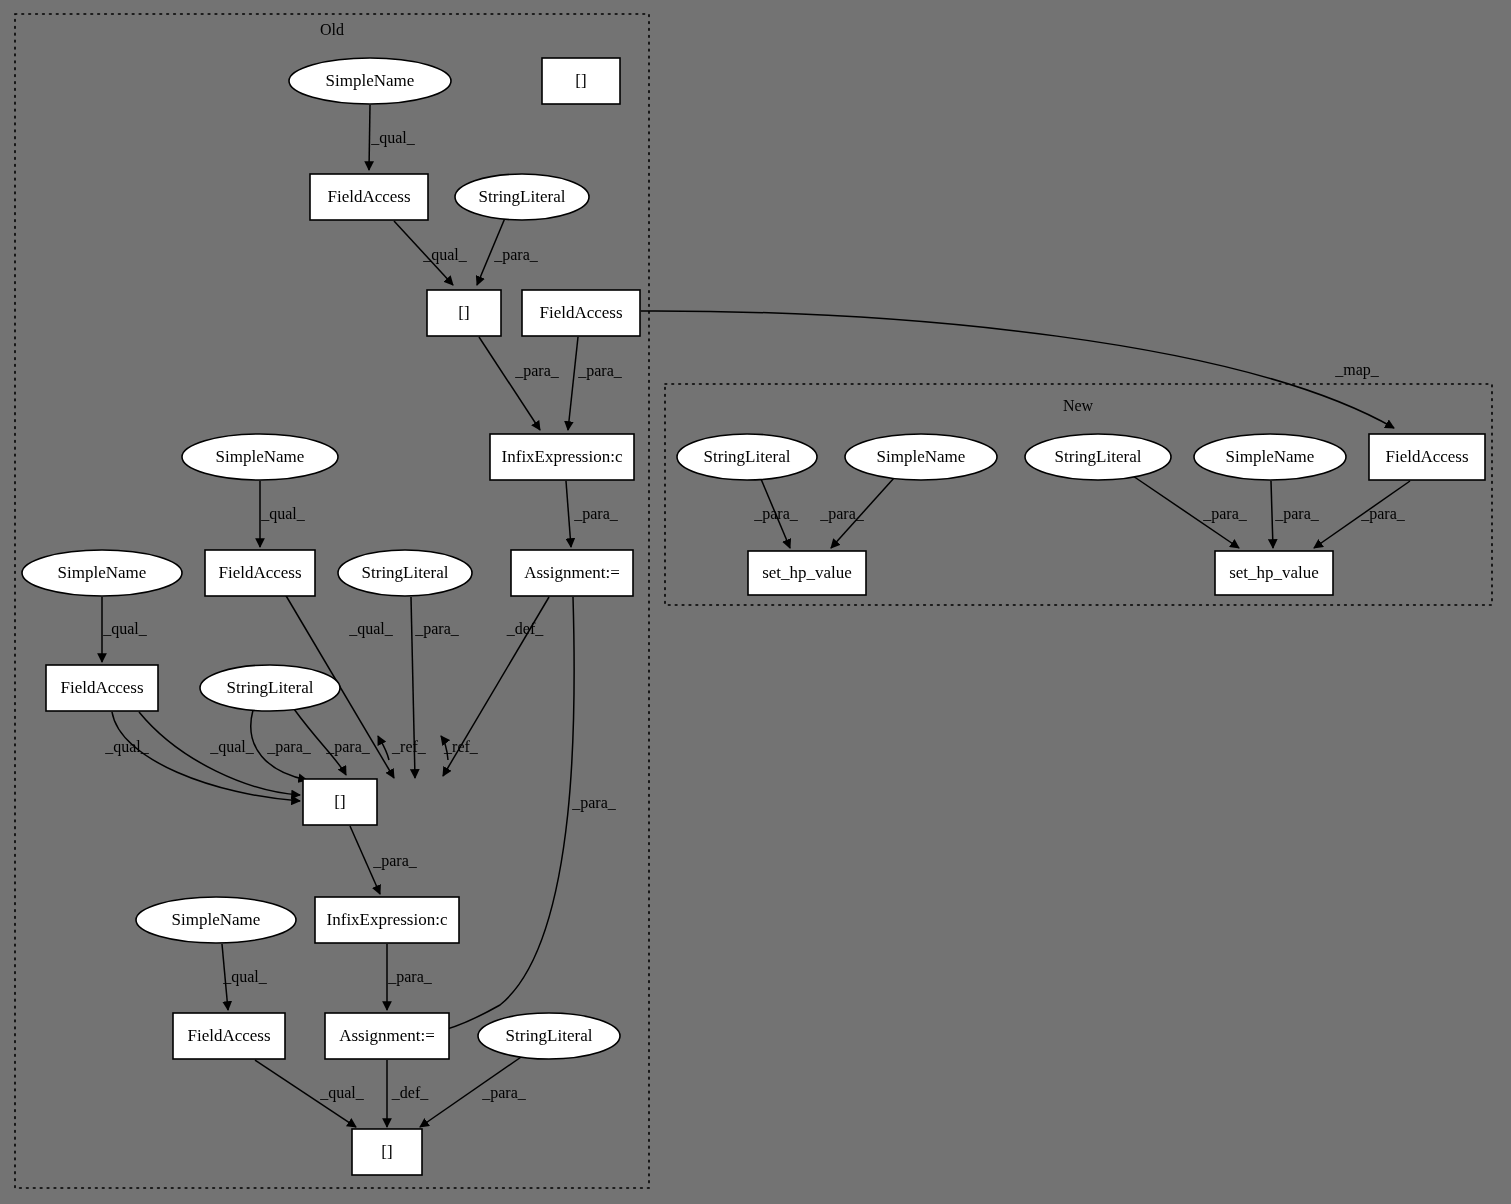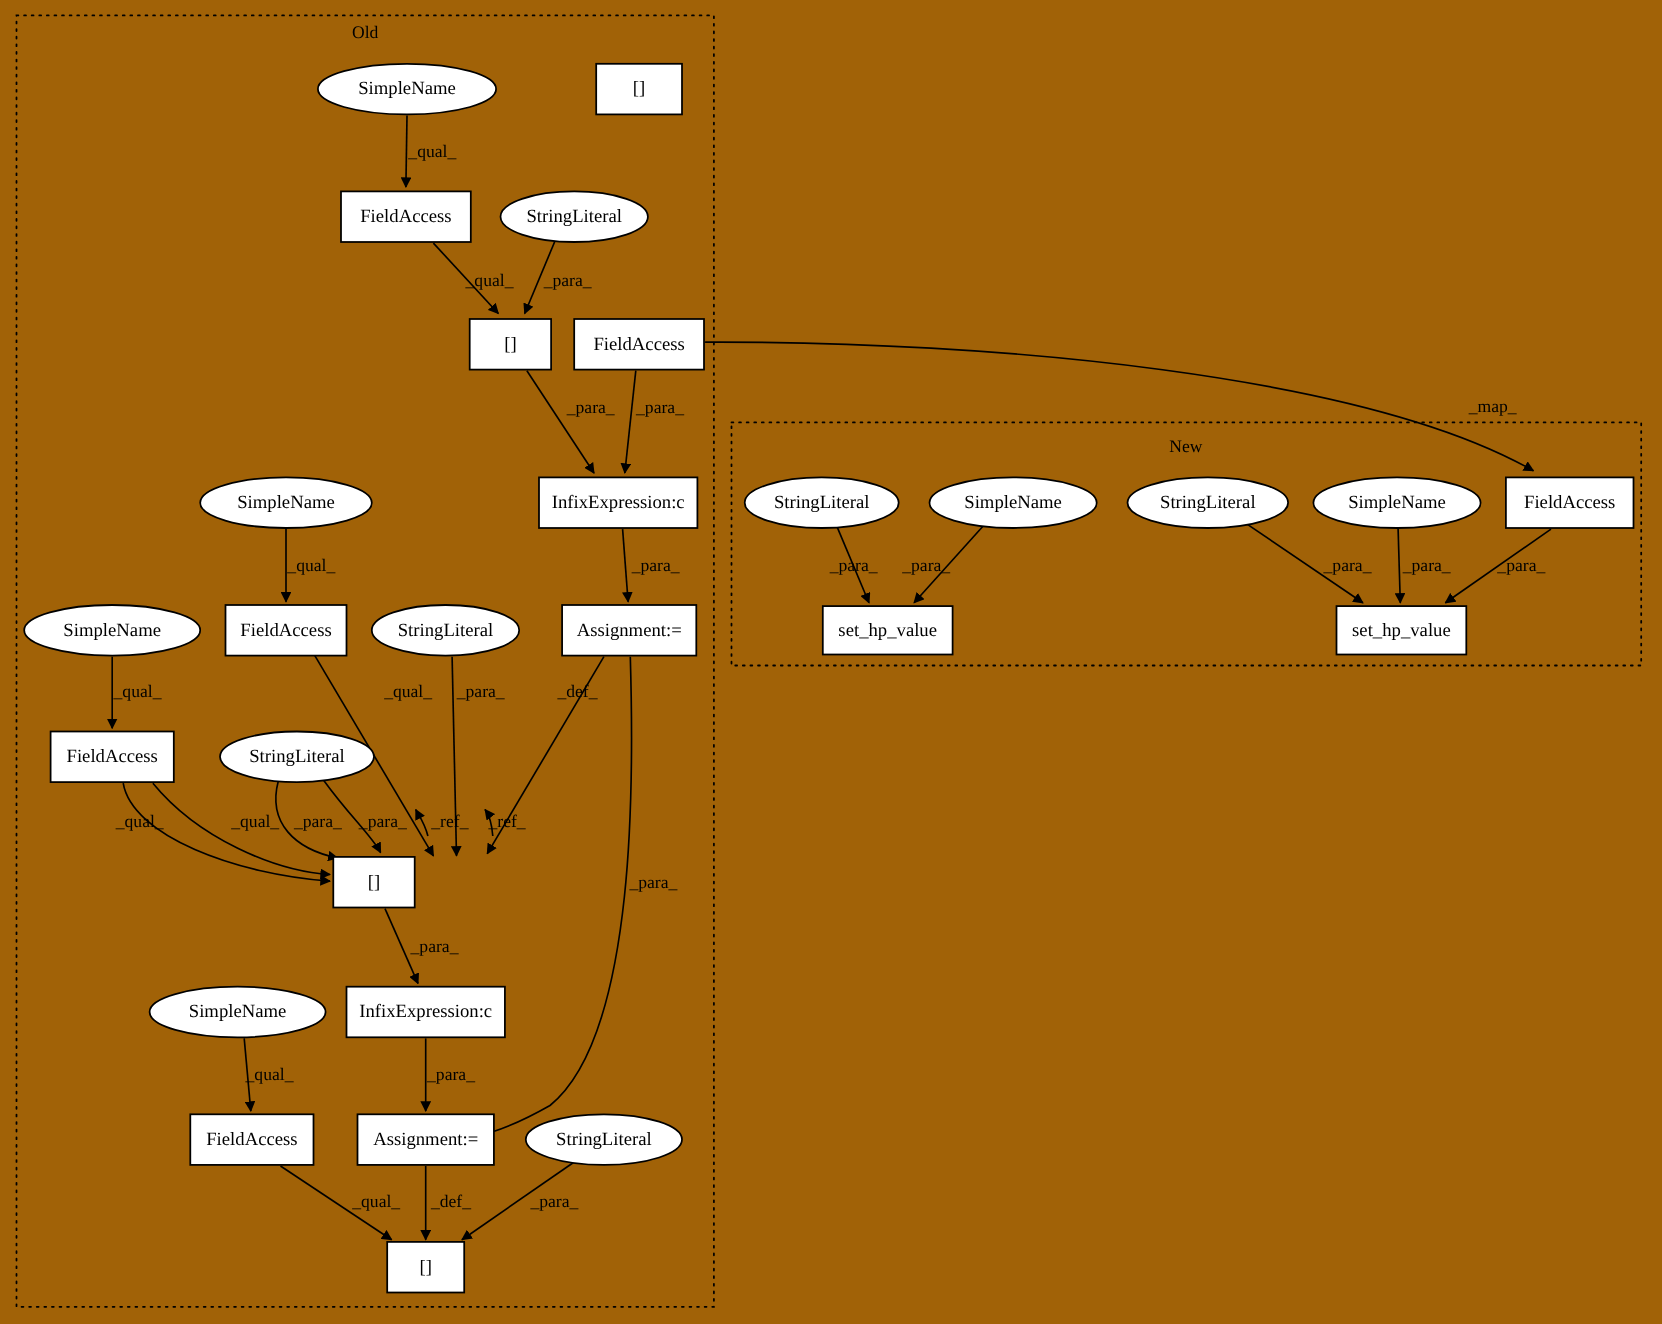--- a/index.html
+++ b/index.html
@@ -1,17 +1,17 @@
 <!DOCTYPE html>
 <html><head>
 <meta charset="utf-8">
 <style>
   html,body{margin:0;padding:0;background:#ffffff;}
   body{font-family:"Liberation Serif", serif;}
-  #stage{position:relative;width:1511px;height:1204px;background:#a16207;overflow:hidden;text-decoration:underline;}
+  #stage{position:relative;width:1511px;height:1204px;background:#737373;overflow:hidden;text-decoration:underline;}
   svg{display:block;}
   .node-shape{fill:#ffffff;stroke:#000000;stroke-width:1.6;}
   .node-label{font-family:"Liberation Serif", serif;font-size:17px;fill:#000;text-anchor:middle;dominant-baseline:middle;}
   .cluster-box{fill:none;stroke:#000000;stroke-width:1.6;stroke-dasharray:1.7 5.2;stroke-linecap:round;}
   .cluster-label{font-family:"Liberation Serif", serif;font-size:16px;fill:#000;text-anchor:middle;dominant-baseline:middle;}
   .edge-path{fill:none;stroke:#000000;stroke-width:1.5;}
   .edge-label{font-family:"Liberation Serif", serif;font-size:16px;fill:#000;text-anchor:middle;dominant-baseline:middle;}
 </style>
 </head>
 <body>

